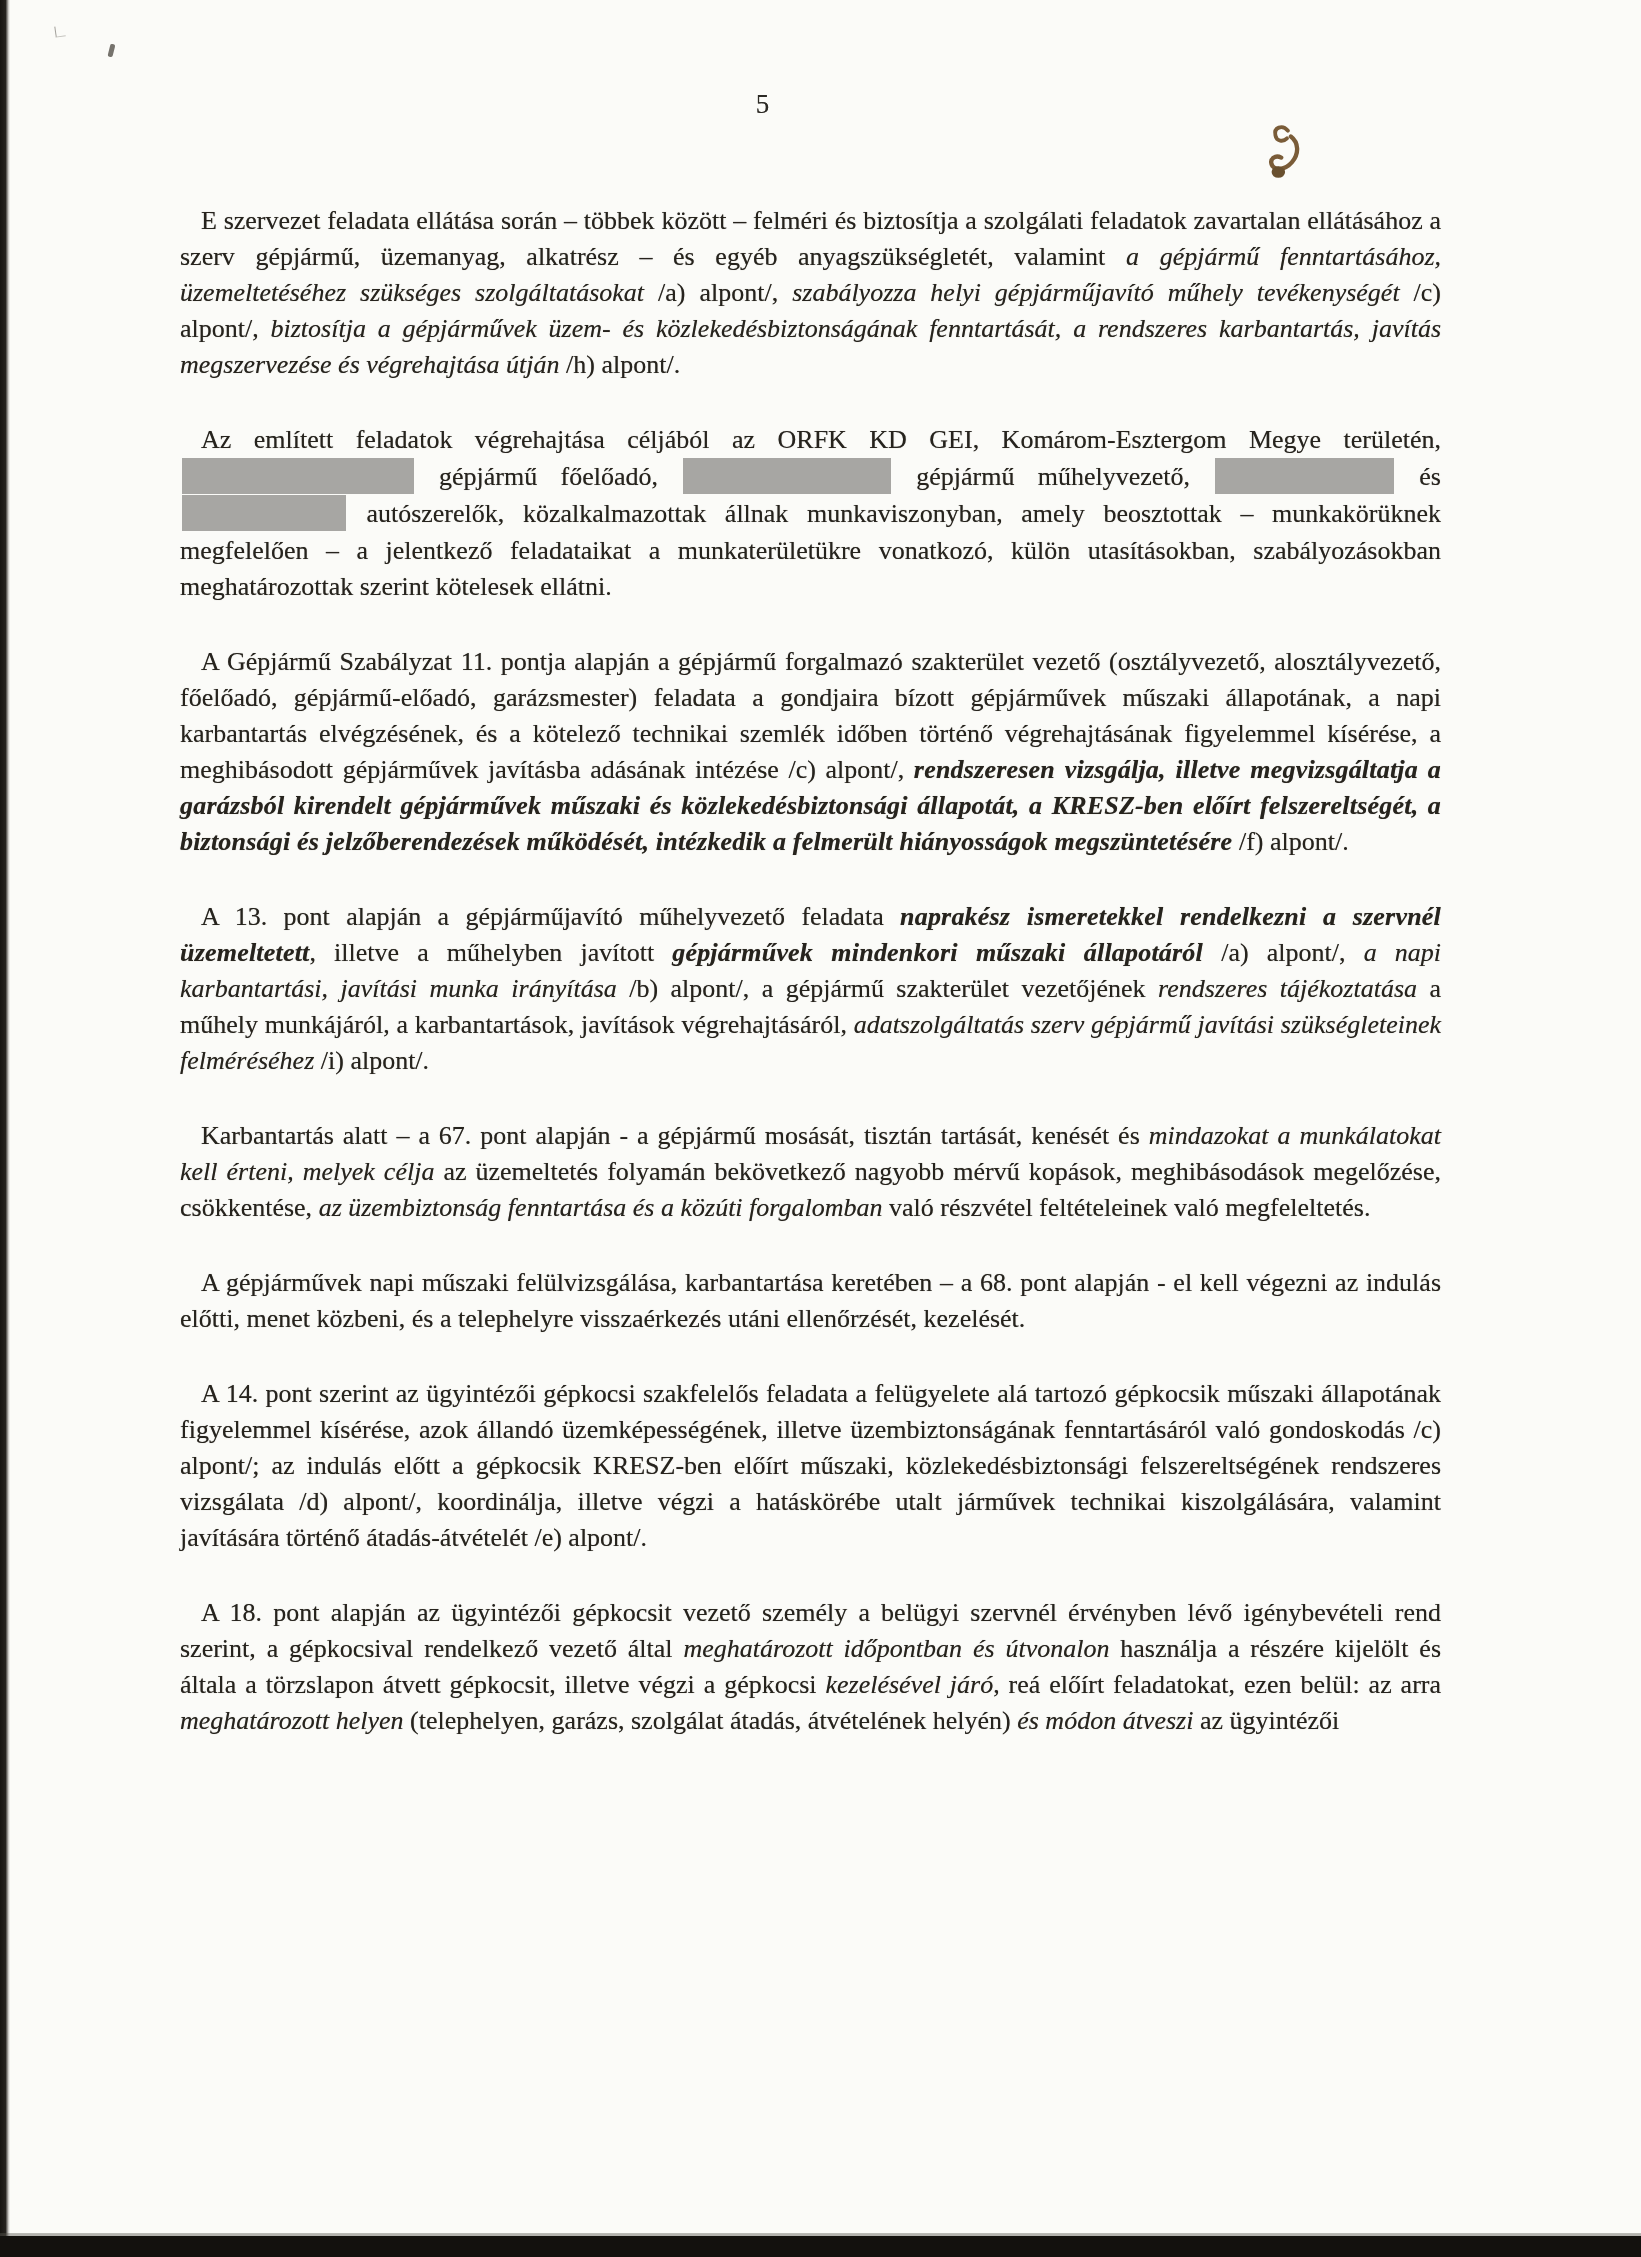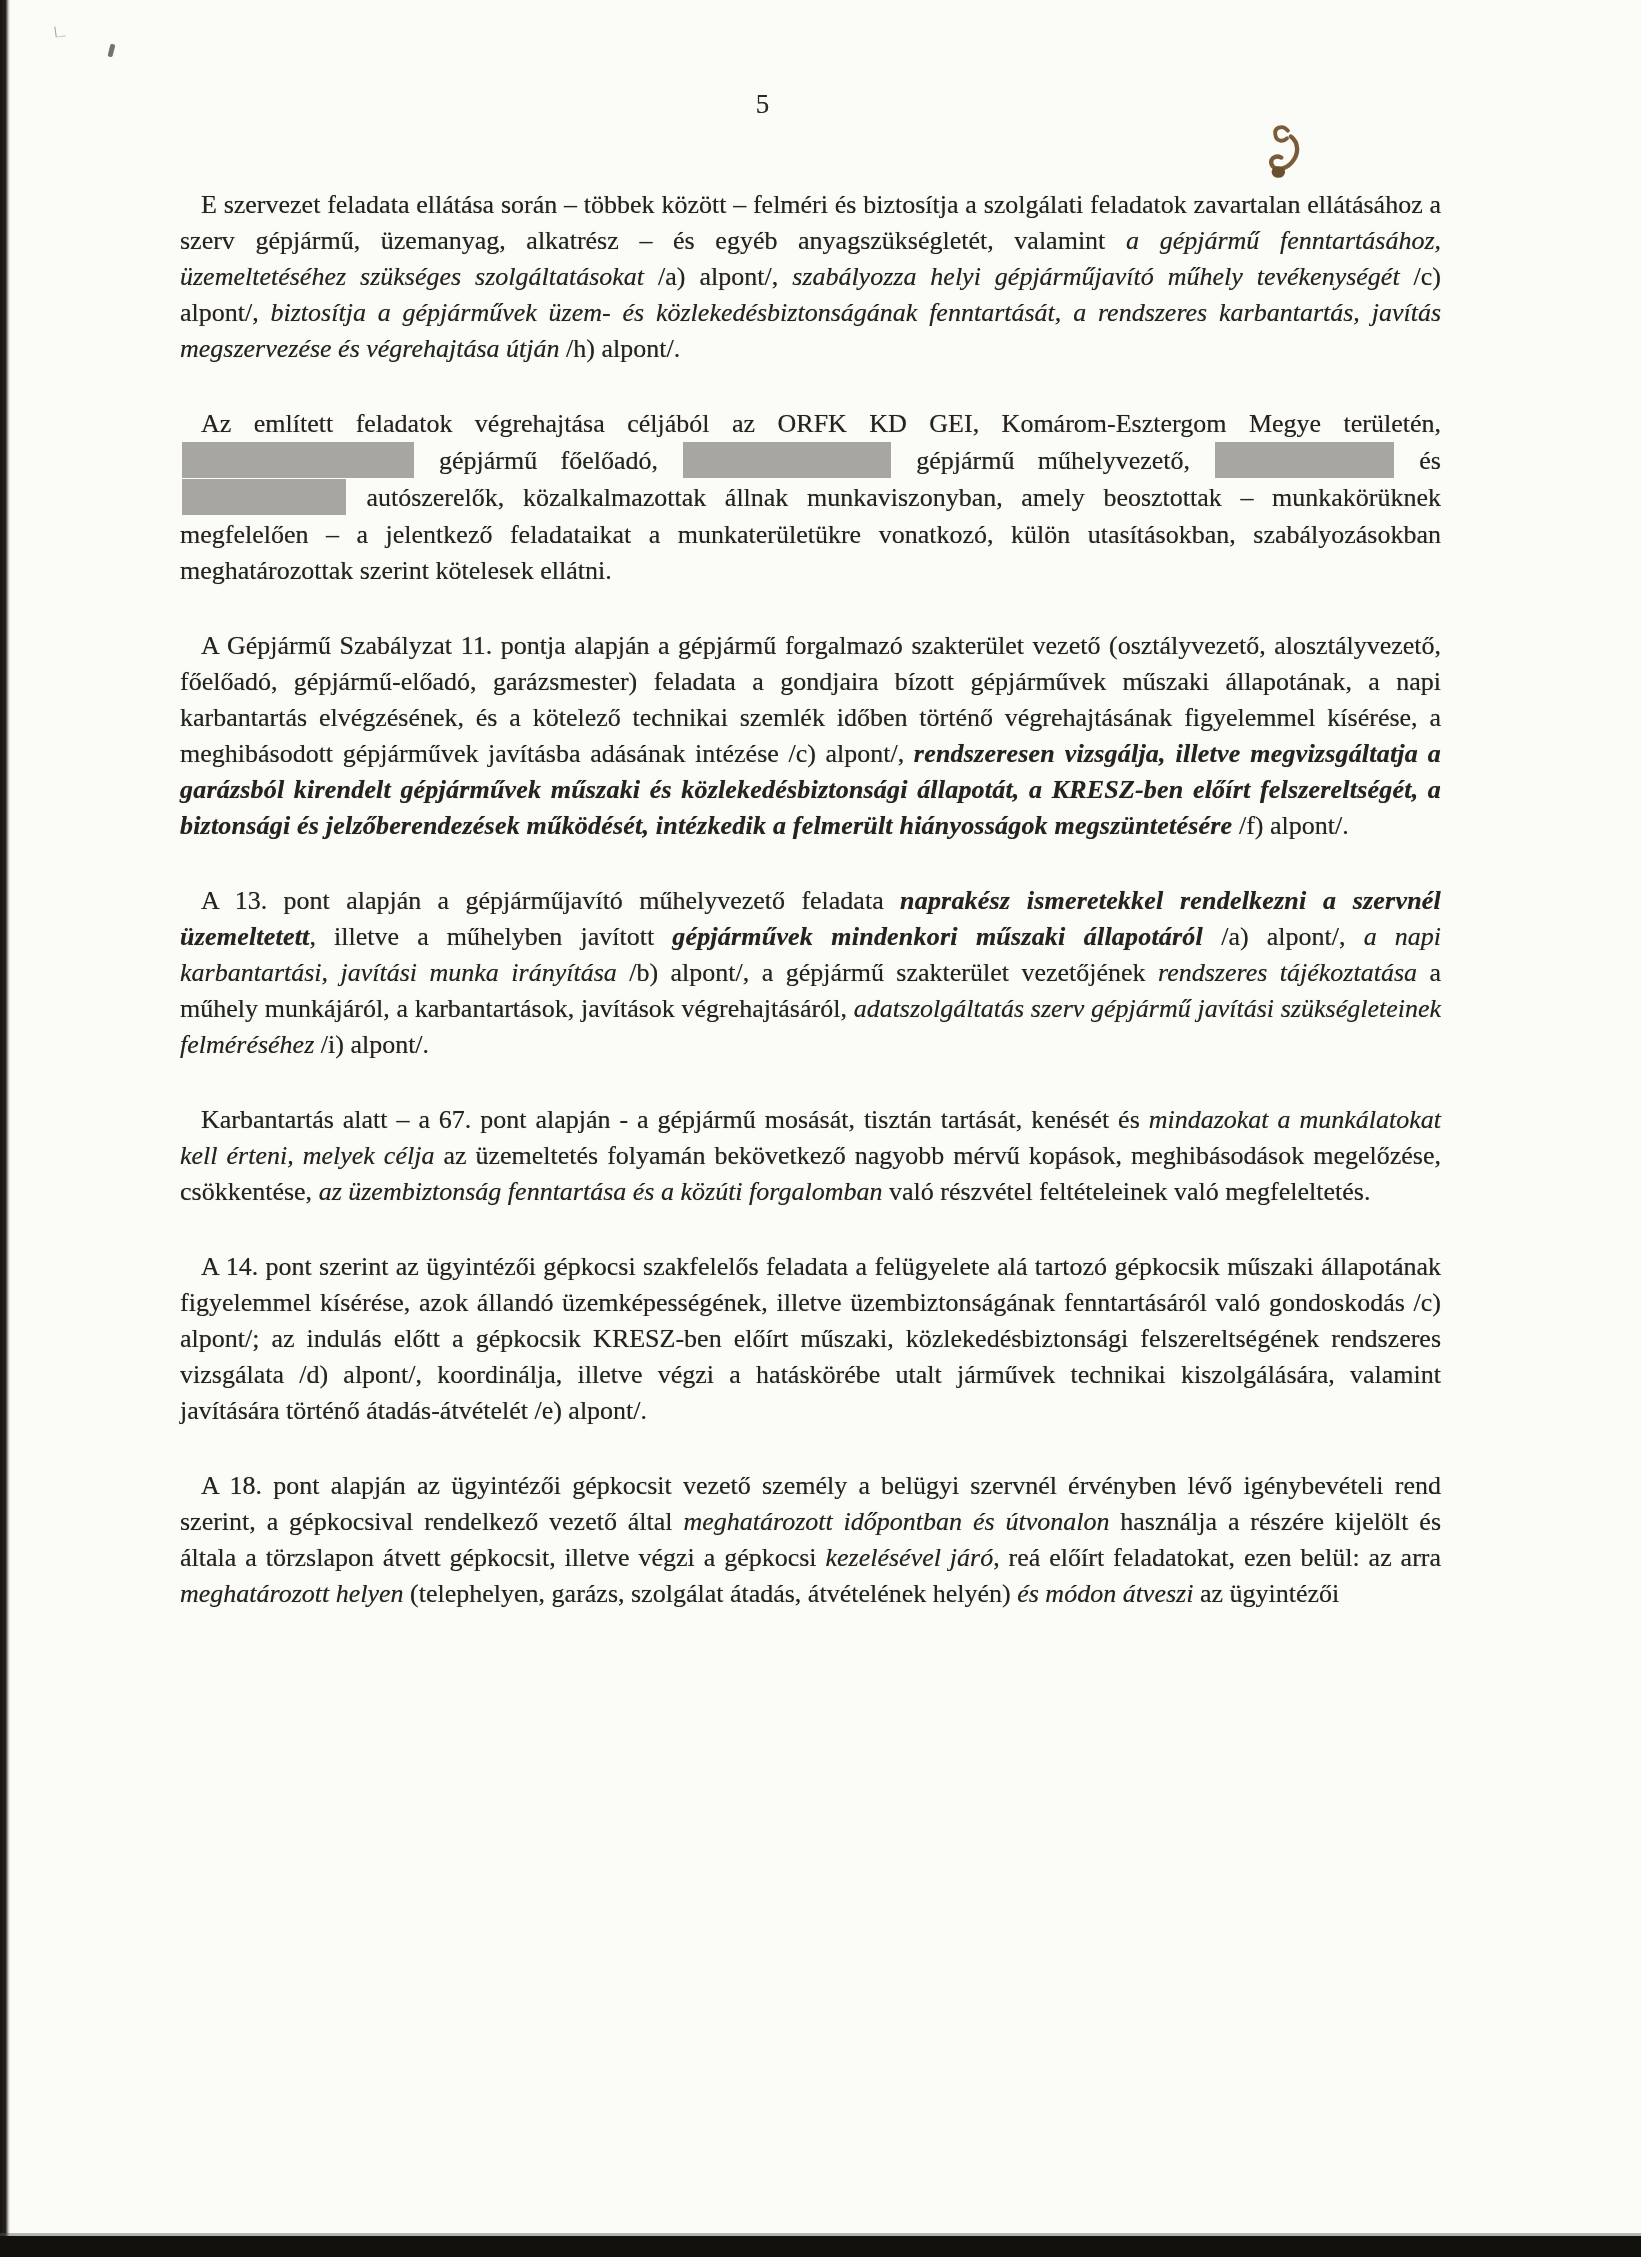--- a/index.html
+++ b/index.html
@@ -36,21 +36,21 @@
     text-align:center;font-size:27px;color:#2c2a25;
     text-shadow:0 0 0.6px rgba(44,42,37,.6);
   }
   .ink-stain{position:absolute;left:1258px;top:122px;}
   .doc-body{
     position:absolute;left:180px;top:187px;width:1261px;
     font-size:26px;line-height:36px;
     text-align:justify;
     text-shadow:0 0 0.7px rgba(38,35,29,.55);
   }
-  .para{margin:0 0 39px 0;text-indent:21px;}
+  .para{margin:16px 0 39px 0;text-indent:21px;}
   .para .nm{font-style:normal;}
   .para .it{font-style:italic;}
   .para .bit{font-style:italic;font-weight:700;letter-spacing:0.2px;}
   .redact{
     display:inline-block;height:36px;vertical-align:-8.7px;
     margin:0 1.9px;
   }
 </style>
 </head>
 <body>
@@ -69,18 +69,19 @@
     <path d="M34,15 C42,21 43,33 35,42 C28,50 17,51 14,44 C12,38 18,34 24,37" stroke-width="4.5" stroke-linecap="round" fill="none" stroke="#7a5c38"></path>
     <ellipse cx="21" cy="52" rx="7" ry="6" fill="#69502f"></ellipse>
   </svg>
 
   <div class="doc-body" id="paragraphs">
       <p class="para"><span class="nm">E szervezet feladata ellátása során – többek között – felméri és biztosítja a szolgálati feladatok zavartalan ellátásához a szerv gépjármű, üzemanyag, alkatrész – és egyéb anyagszükségletét, valamint </span><span class="it">a gépjármű fenntartásához, üzemeltetéséhez szükséges szolgáltatásokat </span><span class="nm">/a) alpont/, </span><span class="it">szabályozza helyi gépjárműjavító műhely tevékenységét </span><span class="nm">/c) alpont/, </span><span class="it">biztosítja a gépjárművek üzem- és közlekedésbiztonságának fenntartását, a rendszeres karbantartás, javítás megszervezése és végrehajtása útján </span><span class="nm">/h) alpont/.</span></p>
       <p class="para"><span class="nm">Az említett feladatok végrehajtása céljából az ORFK KD GEI, Komárom-Esztergom Megye területén, </span><span class="redact" style="width: 232px; background: rgb(167, 166, 163);"></span><span class="nm"> gépjármű főelőadó, </span><span class="redact" style="width: 208px; background: rgb(167, 166, 163);"></span><span class="nm"> gépjármű műhelyvezető, </span><span class="redact" style="width: 179px; background: rgb(167, 166, 163);"></span><span class="nm"> és </span><span class="redact" style="width: 164px; background: rgb(167, 166, 163);"></span><span class="nm"> autószerelők, közalkalmazottak állnak munkaviszonyban, amely beosztottak – munkakörüknek megfelelően – a jelentkező feladataikat a munkaterületükre vonatkozó, külön utasításokban, szabályozásokban meghatározottak szerint kötelesek ellátni.</span></p>
       <p class="para"><span class="nm">A Gépjármű Szabályzat 11. pontja alapján a gépjármű forgalmazó szakterület vezető (osztályvezető, alosztályvezető, főelőadó, gépjármű-előadó, garázsmester) feladata a gondjaira bízott gépjárművek műszaki állapotának, a napi karbantartás elvégzésének, és a kötelező technikai szemlék időben történő végrehajtásának figyelemmel kísérése, a meghibásodott gépjárművek javításba adásának intézése /c) alpont/, </span><span class="bit">rendszeresen vizsgálja, illetve megvizsgáltatja a garázsból kirendelt gépjárművek műszaki és közlekedésbiztonsági állapotát, a KRESZ-ben előírt felszereltségét, a biztonsági és jelzőberendezések működését, intézkedik a felmerült hiányosságok megszüntetésére </span><span class="nm">/f) alpont/.</span></p>
       <p class="para"><span class="nm">A 13. pont alapján a gépjárműjavító műhelyvezető feladata </span><span class="bit">naprakész ismeretekkel rendelkezni a szervnél üzemeltetett</span><span class="nm">, illetve a műhelyben javított </span><span class="bit">gépjárművek mindenkori műszaki állapotáról </span><span class="nm">/a) alpont/, </span><span class="it">a napi karbantartási, javítási munka irányítása </span><span class="nm">/b) alpont/, a gépjármű szakterület vezetőjének </span><span class="it">rendszeres tájékoztatása </span><span class="nm">a műhely munkájáról, a karbantartások, javítások végrehajtásáról, </span><span class="it">adatszolgáltatás szerv gépjármű javítási szükségleteinek felméréséhez </span><span class="nm">/i) alpont/.</span></p>
       <p class="para"><span class="nm">Karbantartás alatt – a 67. pont alapján - a gépjármű mosását, tisztán tartását, kenését és </span><span class="it">mindazokat a munkálatokat kell érteni, melyek célja </span><span class="nm">az üzemeltetés folyamán bekövetkező nagyobb mérvű kopások, meghibásodások megelőzése, csökkentése, </span><span class="it">az üzembiztonság fenntartása és a közúti forgalomban </span><span class="nm">való részvétel feltételeinek való megfeleltetés.</span></p>
+      <p class="para"><span class="nm">A gépjárművek napi műszaki felülvizsgálása, karbantartása keretében – a 68. pont alapján - el kell végezni az indulás előtti, menet közbeni, és a telephelyre visszaérkezés utáni ellenőrzését, kezelését.</span></p>
       <p class="para"><span class="nm">A 14. pont szerint az ügyintézői gépkocsi szakfelelős feladata a felügyelete alá tartozó gépkocsik műszaki állapotának figyelemmel kísérése, azok állandó üzemképességének, illetve üzembiztonságának fenntartásáról való gondoskodás /c) alpont/; az indulás előtt a gépkocsik KRESZ-ben előírt műszaki, közlekedésbiztonsági felszereltségének rendszeres vizsgálata /d) alpont/, koordinálja, illetve végzi a hatáskörébe utalt járművek technikai kiszolgálására, valamint javítására történő átadás-átvételét /e) alpont/.</span></p>
       <p class="para"><span class="nm">A 18. pont alapján az ügyintézői gépkocsit vezető személy a belügyi szervnél érvényben lévő igénybevételi rend szerint, a gépkocsival rendelkező vezető által </span><span class="it">meghatározott időpontban és útvonalon </span><span class="nm">használja a részére kijelölt és általa a törzslapon átvett gépkocsit, illetve végzi a gépkocsi </span><span class="it">kezelésével járó</span><span class="nm">, reá előírt feladatokat, ezen belül: az arra </span><span class="it">meghatározott helyen </span><span class="nm">(telephelyen, garázs, szolgálat átadás, átvételének helyén) </span><span class="it">és módon átveszi </span><span class="nm">az ügyintézői</span></p>
     </div>
 
 </div>
 
 
 </body></html>

